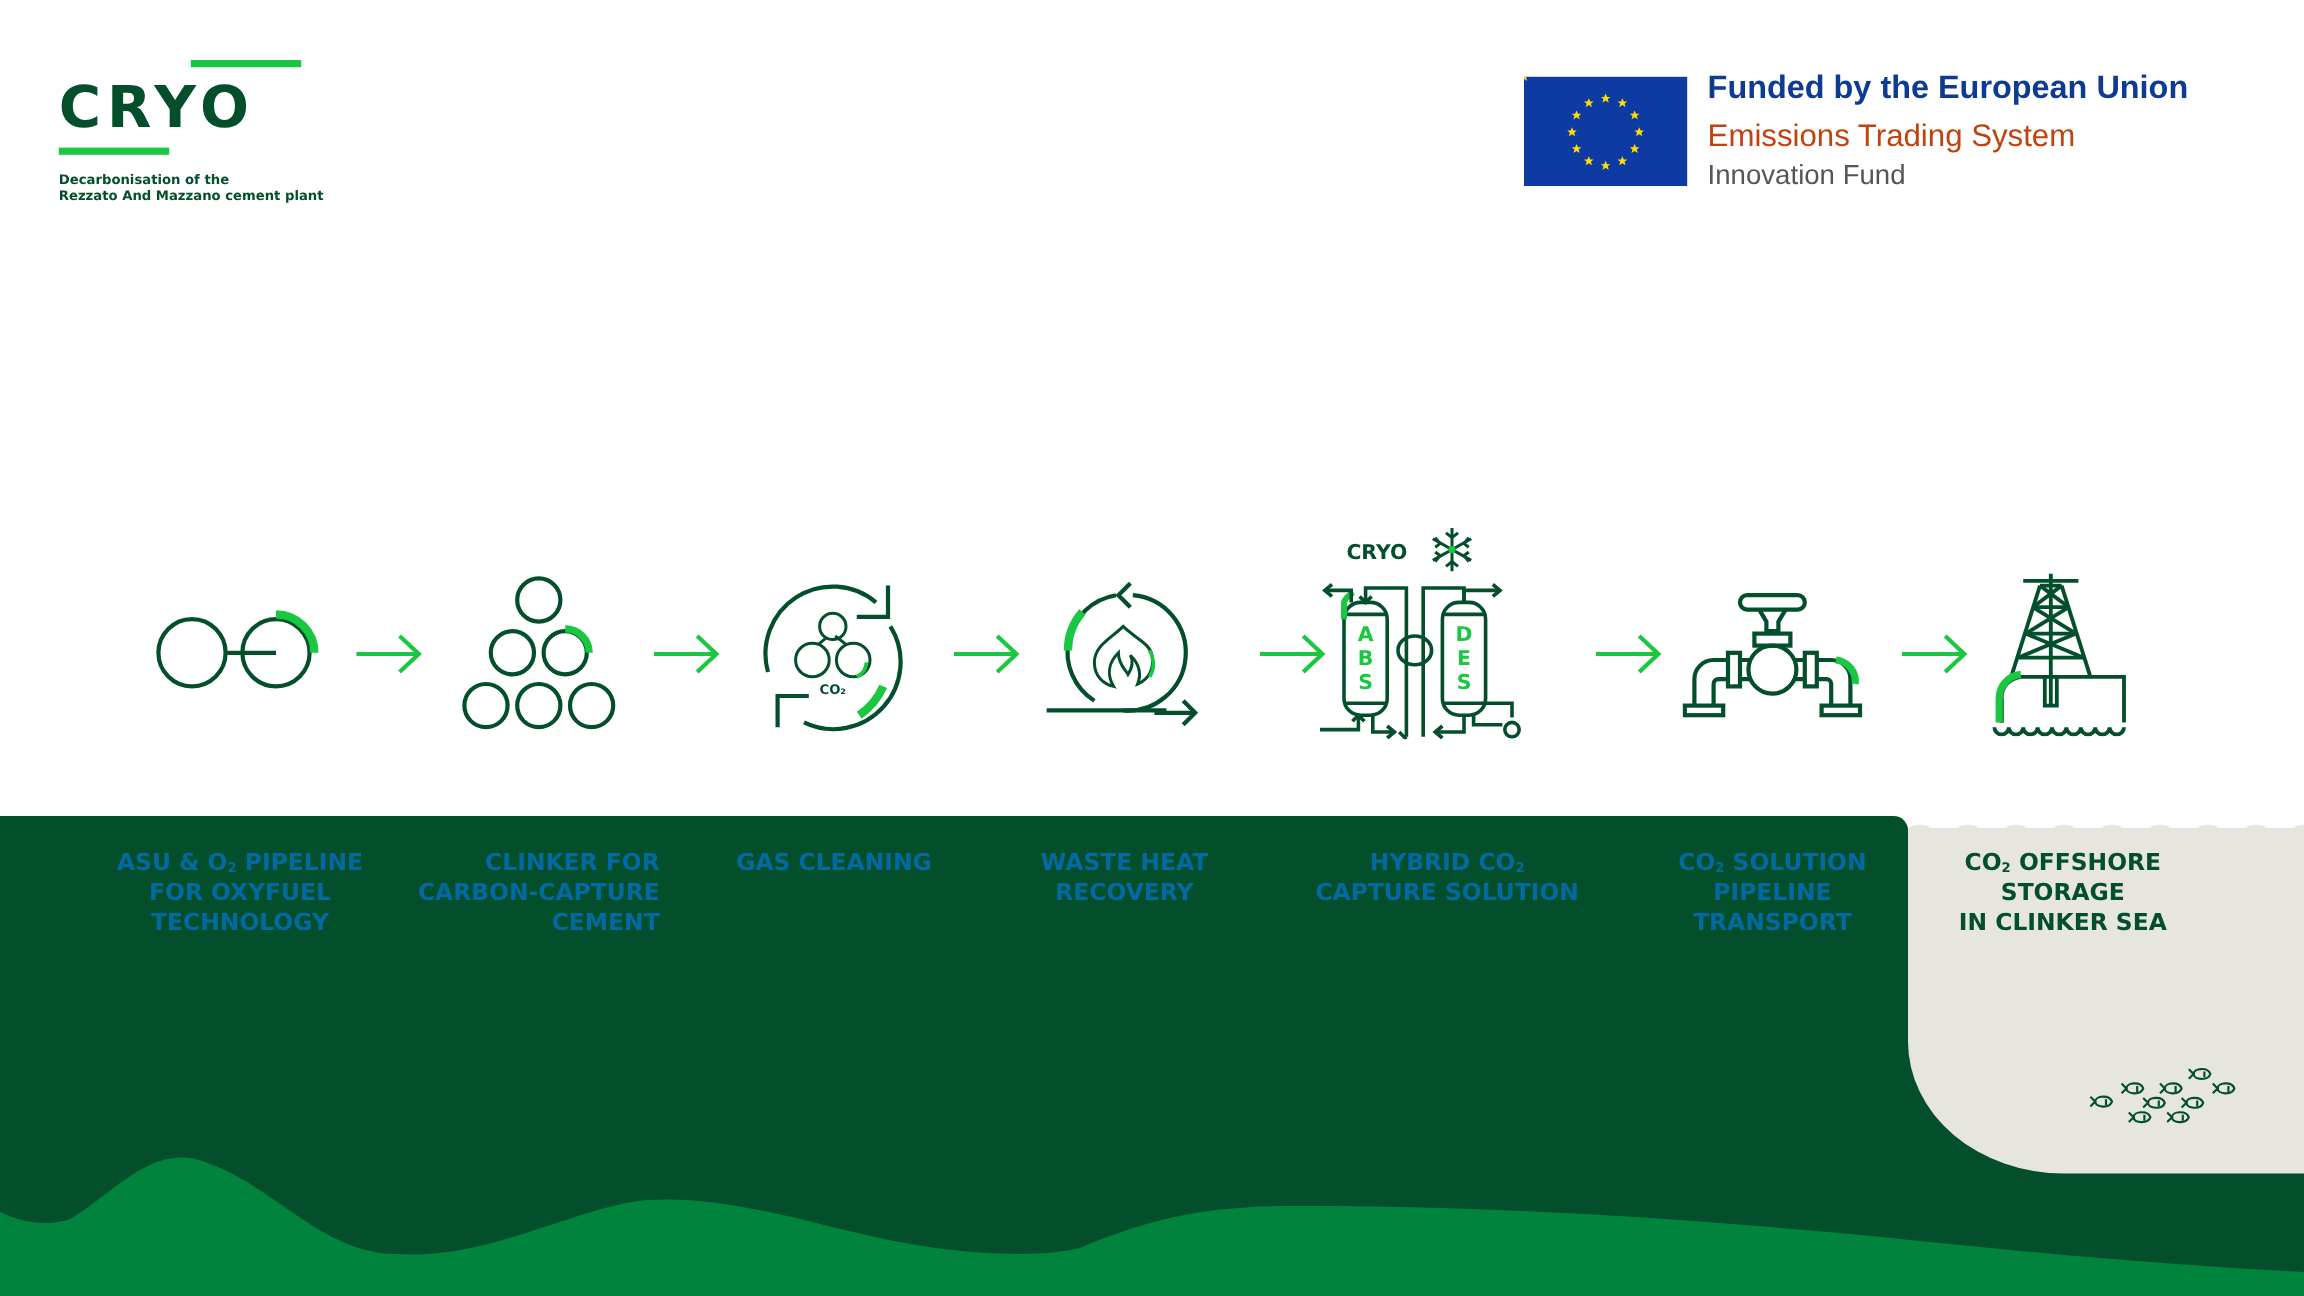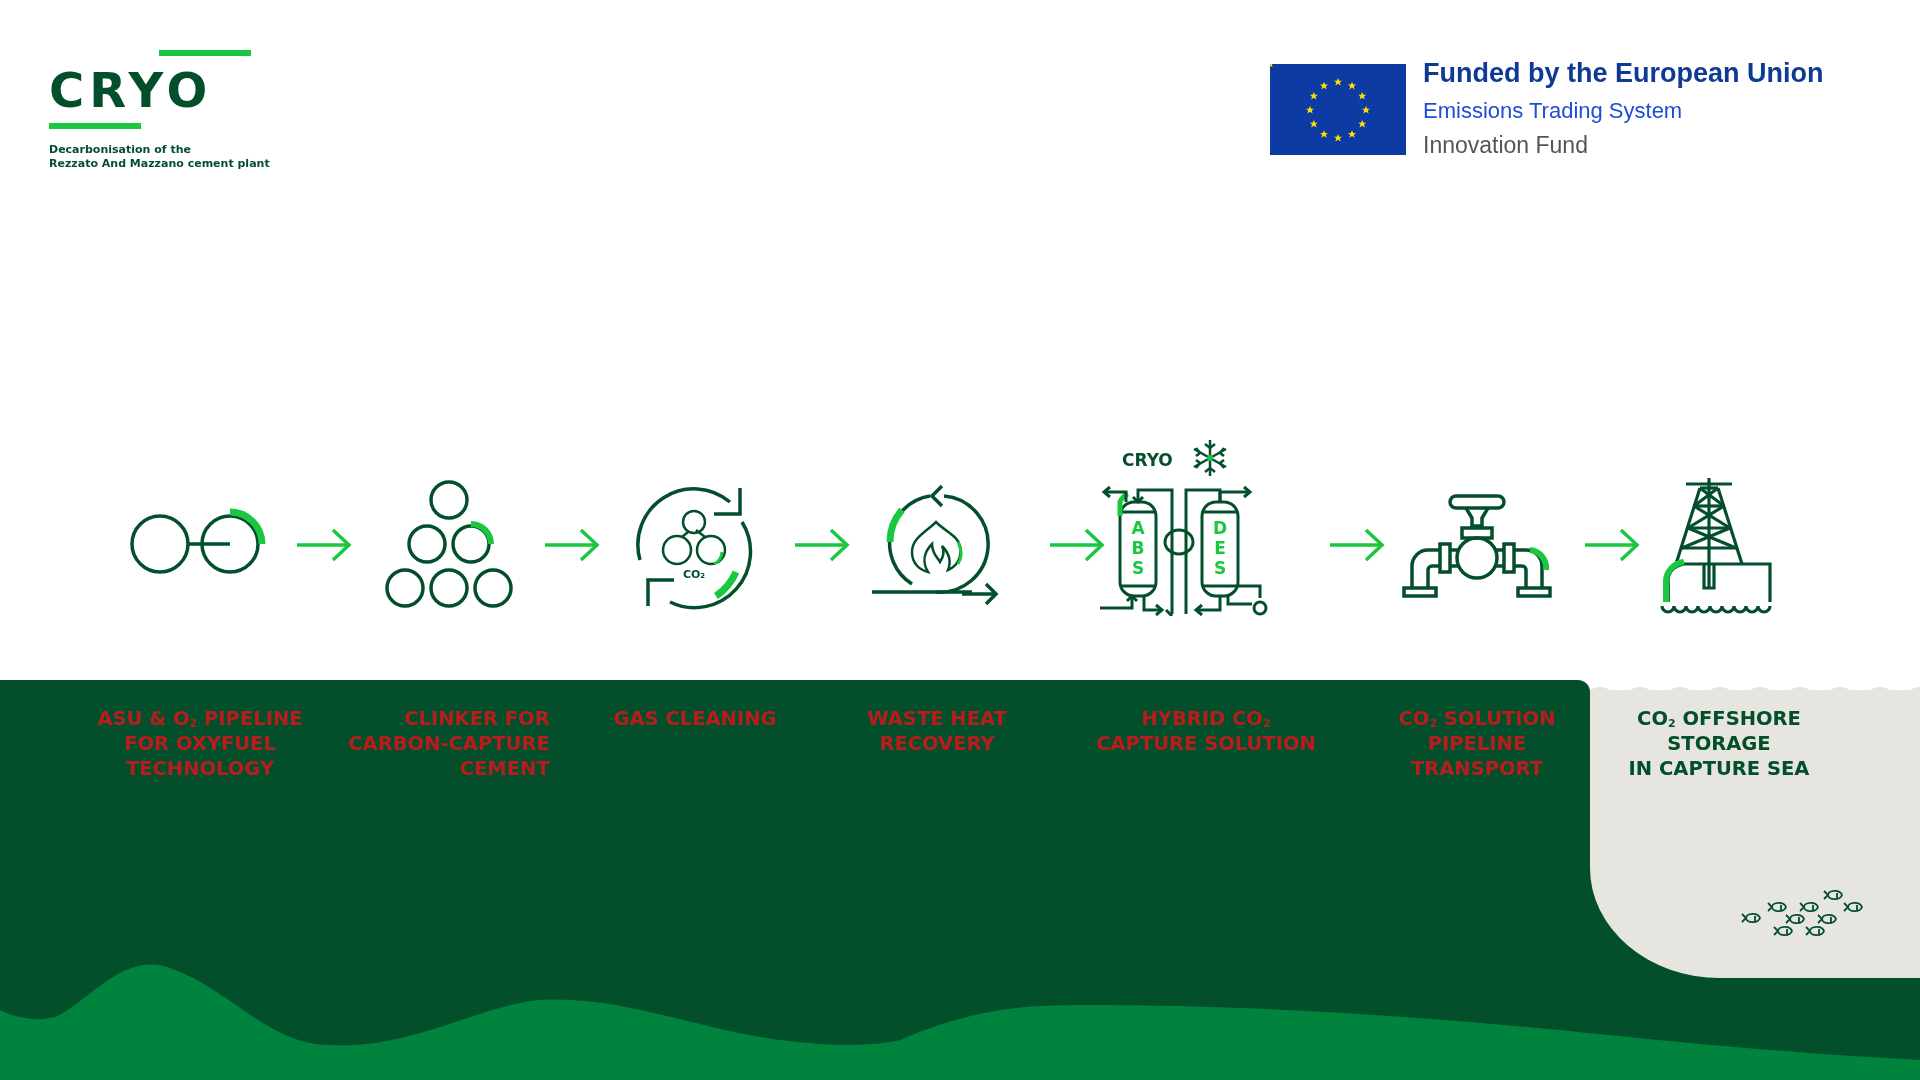--- a/index.html
+++ b/index.html
@@ -11,34 +11,34 @@
   .logo .bar-top { position: absolute; left: 110px; top: 2px; width: 92px; height: 6px; background: #1ac740; }
   .logo .word { position: absolute; left: 0; top: 18px; font-family: "DejaVu Sans", sans-serif; font-weight: bold; font-size: 48px; letter-spacing: 5px; color: #034f2c; line-height: 1; }
   .logo .bar-bot { position: absolute; left: 0; top: 75px; width: 92px; height: 6px; background: #1ac740; }
   .logo .tag { position: absolute; left: 0; top: 95px; width: 260px; font-family: "DejaVu Sans", sans-serif; font-weight: bold; font-size: 11px; line-height: 14px; color: #034f2c; }
 
   
   .eu { position: absolute; left: 1270px; top: 64px; }
   .eu .flag { position: absolute; left: 0; top: 0; width: 136px; height: 91px; background: #0e3aa3; }
   .eu .flag svg { position: absolute; left: 0; top: 0; }
   .eu .t1 { position: absolute; left: 153px; top: -6px; white-space: nowrap; font-family: "Liberation Sans", sans-serif; font-weight: bold; font-size: 27px; color: #0d3b94; }
-  .eu .t2 { position: absolute; left: 153px; top: 34px; white-space: nowrap; font-family: "Liberation Sans", sans-serif; font-size: 22px; color: #1d4ed8; }
+  .eu .t2 { position: absolute; left: 153px; top: 34px; white-space: nowrap; font-family: "Liberation Sans", sans-serif; font-size: 26px; color: #c2410c; }
   .eu .t3 { position: absolute; left: 153px; top: 68px; white-space: nowrap; font-family: "Liberation Sans", sans-serif; font-size: 23px; color: #555555; }
 
   
   .band { position: absolute; left: 0; top: 680px; width: 1590px; height: 400px; background: #034f2c; border-top-right-radius: 12px; }
   .band-right { position: absolute; left: 1590px; top: 690px; width: 330px; height: 390px; background: #034f2c; }
   .sea-panel { position: absolute; left: 1590px; top: 690px; width: 330px; height: 288px; background: #e6e5e0; border-bottom-left-radius: 130px 110px; }
   .sea-wave { position: absolute; left: 1590px; top: 682px; }
   .hills { position: absolute; left: 0; top: 960px; }
 
   
   .icon-box { position: absolute; }
   .arrow { position: absolute; }
-  .label { position: absolute; top: 706px; text-align: center; font-family: "DejaVu Sans", sans-serif; font-weight: bold; font-size: 19.5px; line-height: 25px; color: #b91c1c; white-space: nowrap; transform: translateX(-50%); }
+  .label { position: absolute; top: 706px; text-align: center; font-family: "DejaVu Sans", sans-serif; font-weight: bold; font-size: 19.5px; line-height: 25px; color: #0369a1; white-space: nowrap; transform: translateX(-50%); }
   .label.dark { color: #034f2c; }
   .label sub { font-size: 11px; vertical-align: -2px; line-height: 0; }
 
   .fish { position: absolute; left: 1740px; top: 888px; }
 </style>
 </head>
 <body>
 
 <div class="logo">
   <div class="bar-top"></div>
@@ -282,21 +282,21 @@
     <polyline points="8,124 8,104 A16,16 0 0 1 24,86 L110,86 L110,124"></polyline>
     <path d="M8,124 L8,104 C8,94 14,88 24,86 L110,86 L110,124"></path>
     <polyline points="44,86 44,110 54,110 54,86"></polyline>
     <path d="M6,124 L6,104 A20,20 0 0 1 24,84" stroke="#1ac740" stroke-width="6"></path>
     <path d="M2,128 a6,6 0 0 0 12,0 a6,6 0 0 0 12,0 a6,6 0 0 0 12,0 a6,6 0 0 0 12,0 a6,6 0 0 0 12,0 a6,6 0 0 0 12,0 a6,6 0 0 0 12,0 a6,6 0 0 0 12,0 a6,6 0 0 0 12,0"></path>
   </svg>
 </div>
 <div class="label dark" style="left:1719px;">
   <div><span>CO</span><sub>2</sub><span> OFFSHORE</span></div>
   <div>STORAGE</div>
-  <div>IN CAPTURE SEA</div>
+  <div>IN CLINKER SEA</div>
 </div>
 
 <svg class="fish" width="130" height="60" viewBox="0 0 130 60" fill="none" stroke="#034f2c" stroke-width="1.8">
   <defs>
     <g id="fish">
       <path d="M4,0 C4,-5 16,-6 18,0 C16,6 4,5 4,0 Z"></path>
       <polyline points="0,-4 4,0 0,4"></polyline>
       <path d="M13,-2 L13,3"></path>
     </g>
   </defs>

